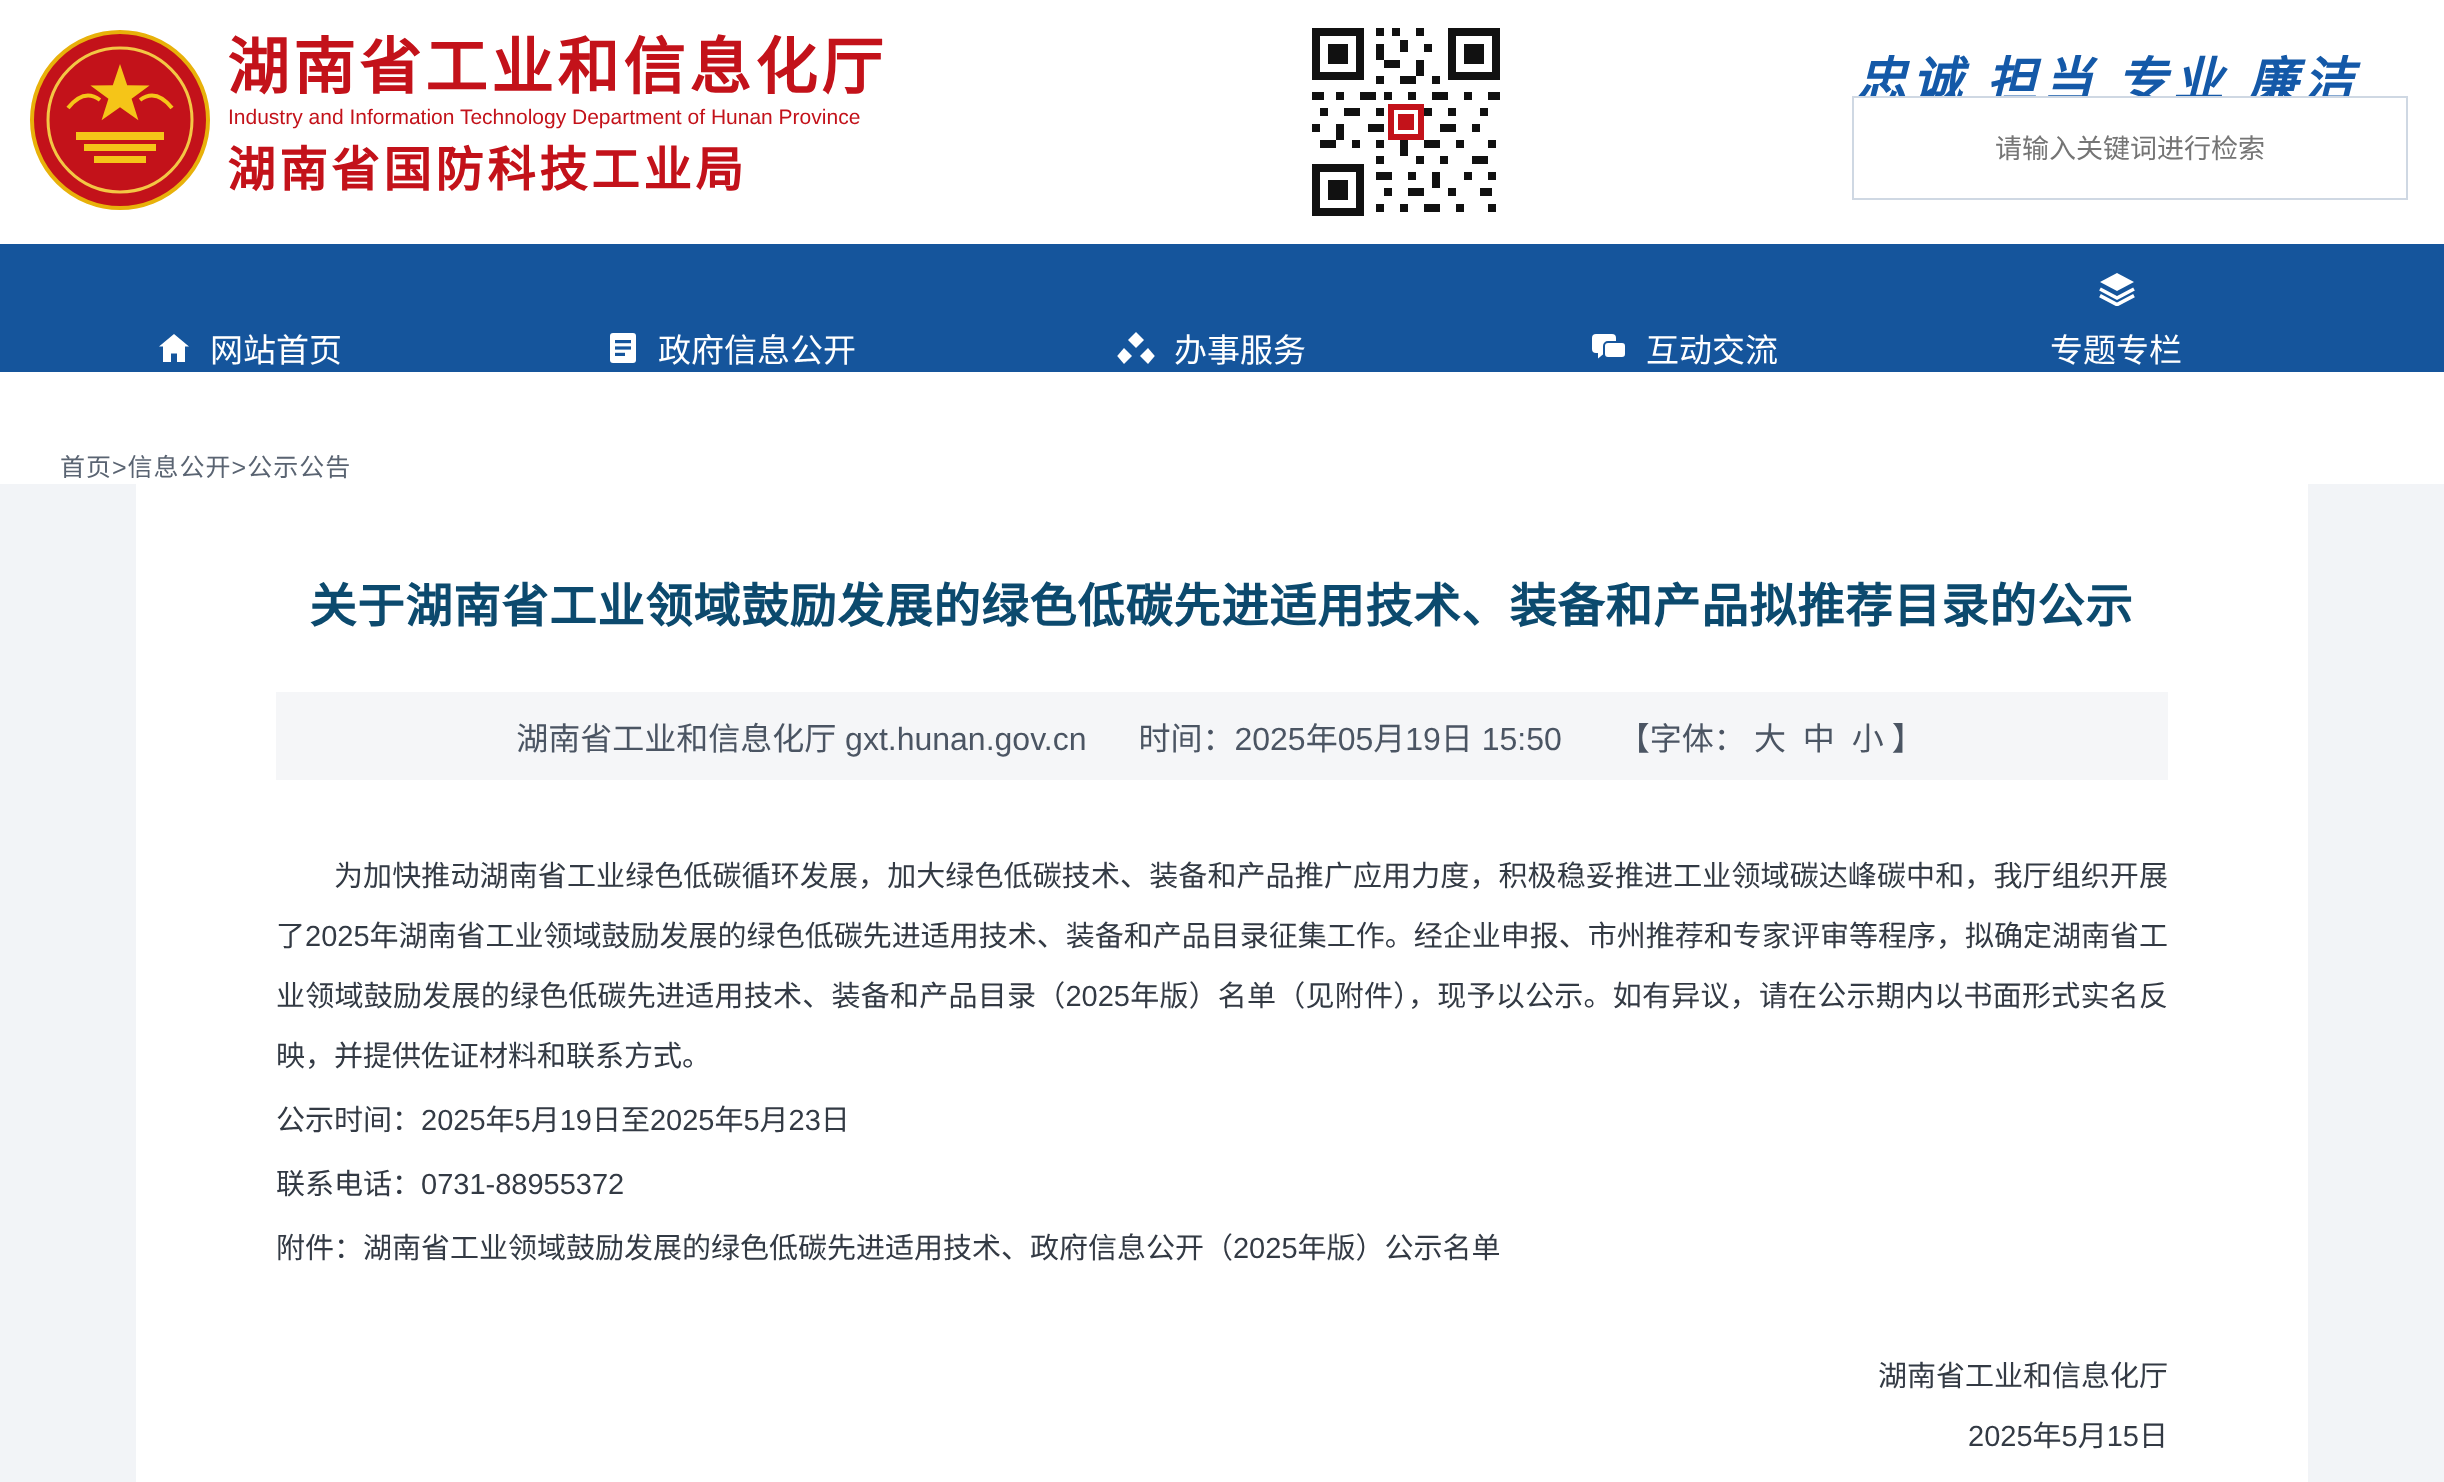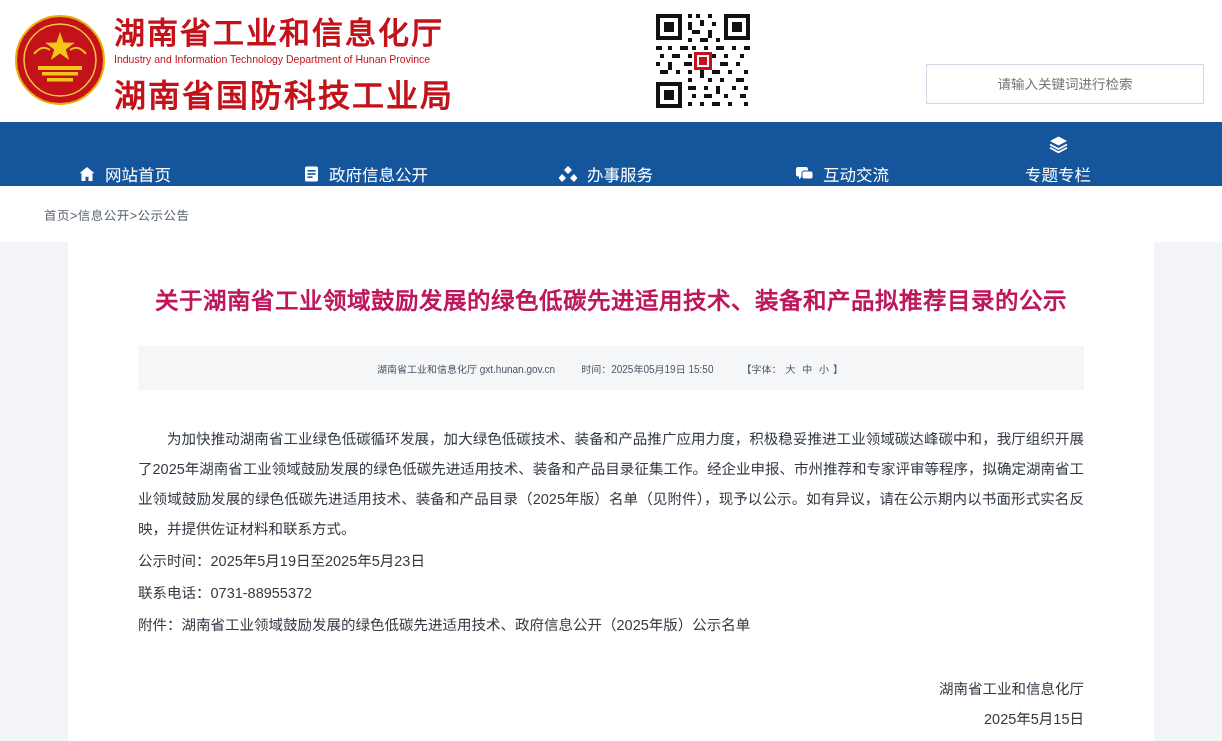--- a/index.html
+++ b/index.html
@@ -44,25 +44,25 @@
   }
   .title-en {
     color: #c3121a;
     font-size: 10.5px;
     line-height: 15px;
     letter-spacing: 0px;
     white-space: nowrap;
   }
   .title-cn2 {
     color: #c3121a;
-    font-size: 32px;
+    font-size: 24px;
     font-weight: bold;
     letter-spacing: 2px;
     line-height: 34px;
-    margin-top: 12px;
+    margin-top: 2px;
     white-space: nowrap;
   }
 
   .qr {
     position: absolute;
     left: 652px; top: 10px;
     width: 102px; height: 102px;
     background: #fff;
   }
   .qr svg { display: block; }
@@ -75,22 +75,22 @@
     color: #1459a8;
     font-size: 25px;
     font-weight: bold;
     font-style: italic;
     letter-spacing: 3px;
     white-space: nowrap;
     font-family: "Liberation Serif", "DejaVu Serif", serif;
   }
   .search-box {
     position: absolute;
-    right: 18px; top: 64px;
-    width: 278px; height: 40px;
+    right: 18px; top: 48px;
+    width: 278px; height: 52px;
     border: 1px solid #cfd8e3;
     background: #fff;
   }
   .search-box input {
     width: 100%; height: 100%;
     border: 0; outline: 0;
     background: transparent;
     text-align: center;
     font-size: 13.5px;
     color: #6b7684;
@@ -119,22 +119,21 @@
   .nav-item:nth-child(2) { margin-left: 132px; }
   .nav-item:nth-child(3) { margin-left: 130px; }
   .nav-item:nth-child(4) { margin-left: 142px; }
   .nav-item:nth-child(5) { margin-left: 136px; flex-direction: column; }
 
   
   .crumb-wrap {
     height: 56px;
     background: #fff;
     display: flex;
-    align-items: center;
-    padding-left: 14px;
+    align-items: flex-end;
   }
   .crumb {
     margin-left: 30px;
     font-size: 12.5px;
     color: #5a6472;
     letter-spacing: .5px;
   }
 
   
   .page-bg {
@@ -145,35 +144,34 @@
   .card {
     width: 1086px;
     margin: 0 auto;
     background: #fff;
     min-height: 500px;
     padding: 0 70px;
   }
   .doc-title {
     padding-top: 42px;
     text-align: center;
-    color: #be185d;
+    color: #0c4a6e;
     font-size: 23.5px;
     font-weight: bold;
     line-height: 38px;
     letter-spacing: .5px;
-    font-family: Liberation Mono, monospace;
   }
   .meta {
     margin-top: 24px;
     height: 44px;
     background: #f5f6f8;
     display: flex;
     align-items: center;
     justify-content: center;
-    font-size: 10px;
+    font-size: 16px;
     color: #4b5563;
     gap: 26px;
   }
   .meta .meta-seg { white-space: nowrap; }
   .meta .fs-links span { cursor: pointer; padding: 0 2px; }
 
   .body-text {
     margin-top: 34px;
     font-size: 14.5px;
     color: #333a44;
@@ -287,20 +285,21 @@
             <rect x="60" y="92" width="8" height="4"></rect>
             <rect x="76" y="92" width="4" height="4"></rect>
             <rect x="92" y="92" width="4" height="4"></rect>
         </g>
         <rect x="42" y="42" width="18" height="18" fill="#c3121a"></rect>
         <rect x="45" y="45" width="12" height="12" fill="#fff"></rect>
         <rect x="47" y="47" width="8" height="8" fill="#c3121a"></rect>
       </svg>
     </div>
 
+    <div class="slogan">忠诚 担当 专业 廉洁</div>
 
     <div class="search-box">
       <input type="text" placeholder="请输入关键词进行检索" style="">
     </div>
 
   </div>
 </div>
 
 <div class="nav">
 

